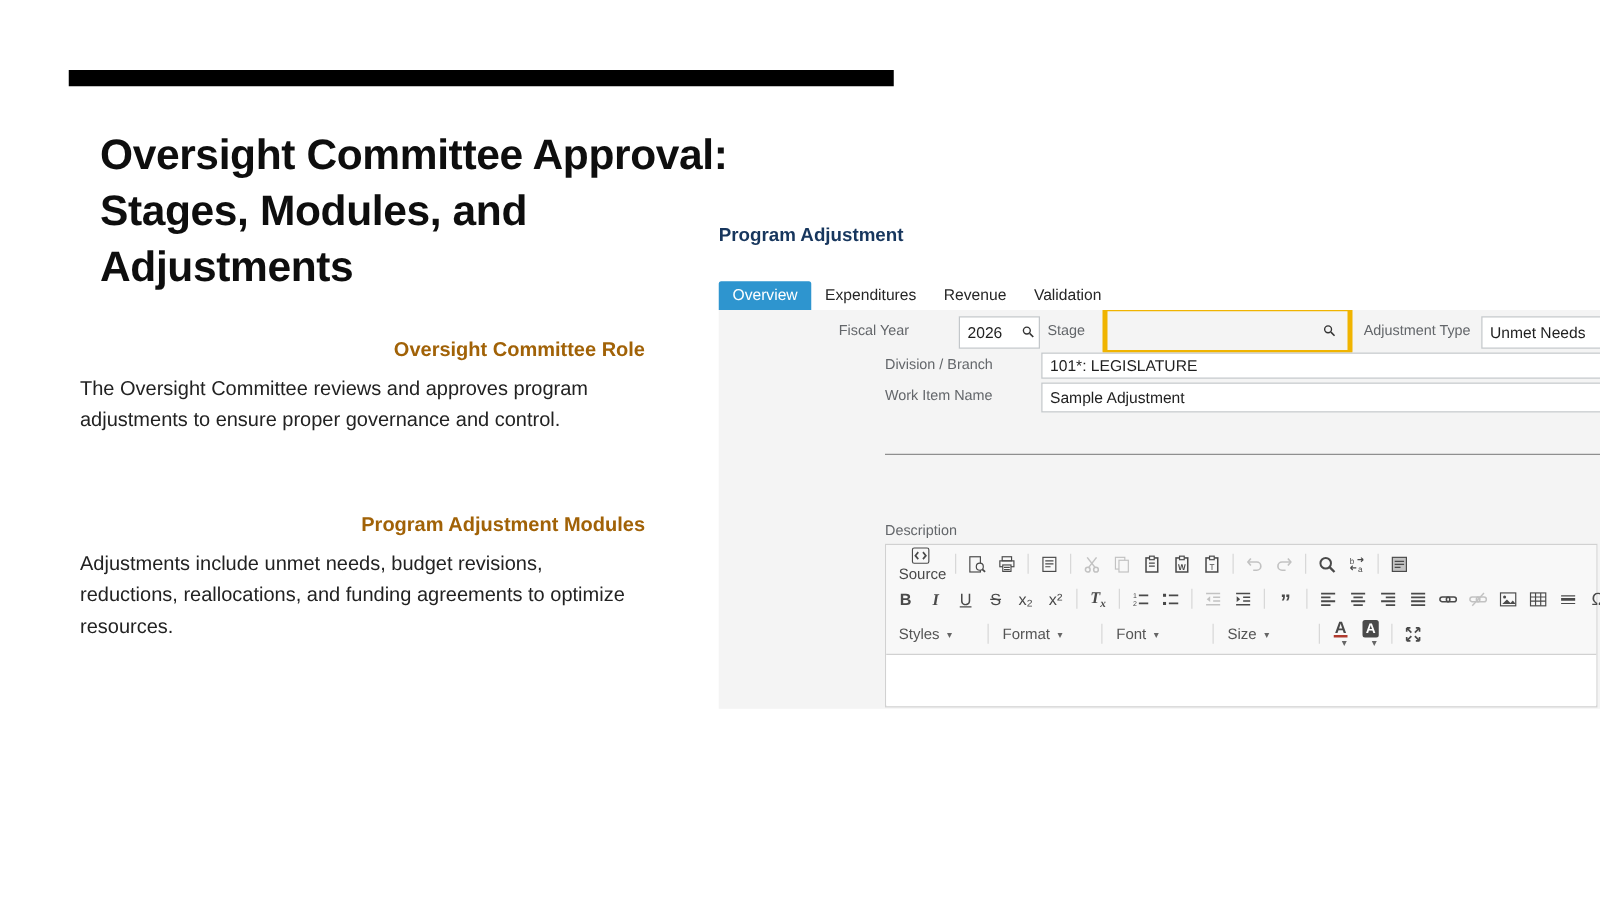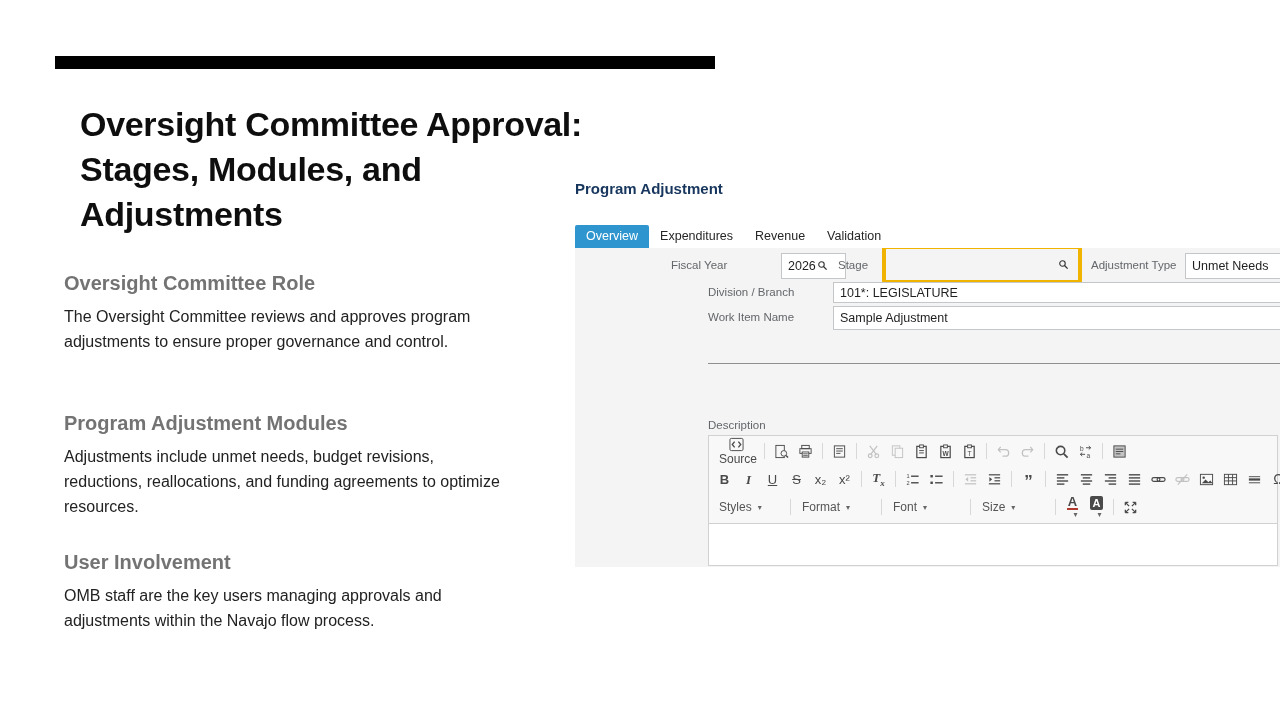--- a/index.html
+++ b/index.html
@@ -3,21 +3,21 @@
 <meta charset="utf-8">
 <style>
   html,body{margin:0;padding:0;background:#888;}
   #slide{position:relative;width:1280px;height:720px;background:#ffffff;overflow:hidden;
          font-family:"Liberation Sans", sans-serif;color:#1d1d1d;}
   
   #accent-bar{position:absolute;left:55px;top:56px;width:660px;height:13px;background:#000;}
   #slide-title{position:absolute;left:80px;top:102px;width:620px;font-size:34px;font-weight:700;
                line-height:45px;color:#0e0e0e;white-space:pre-line;letter-spacing:-0.3px;}
   .section{position:absolute;left:64px;width:452px;}
-  .section h3{margin:0 0 9px 0;font-size:20px;font-weight:700;color:#737373;}
+  .section h3{margin:0 0 9px 0;font-size:16px;font-weight:700;color:#a16207;text-align:right;}
   .section p{margin:0;font-size:16px;line-height:25px;color:#222;}
   #section-1{top:272px}
   #section-2{top:412px}
   #section-3{top:551px}
   
   #app-title{position:absolute;left:575px;top:180px;font-size:15px;font-weight:700;color:#17365D;}
   #tabbar{position:absolute;left:575px;top:225px;height:23px;display:flex;align-items:stretch;}
   .tab{font-size:12.5px;color:#262626;padding:4px 11px 3px 11px;cursor:default;}
   .tab.active{background:#2E95CF;color:#fff;border-radius:2px 2px 0 0;}
   #panel{position:absolute;left:575px;top:248px;width:705px;height:319px;background:#f4f4f4;overflow:hidden;}
@@ -68,37 +68,33 @@
 Adjustments</div>
 
   <div class="section" id="section-1">
     <h3>Oversight Committee Role</h3>
     <p>The Oversight Committee reviews and approves program adjustments to ensure proper governance and control.</p>
   </div>
   <div class="section" id="section-2">
     <h3>Program Adjustment Modules</h3>
     <p>Adjustments include unmet needs, budget revisions, reductions, reallocations, and funding agreements to optimize resources.</p>
   </div>
-  <div class="section" id="section-3">
-    <h3>User Involvement</h3>
-    <p>OMB staff are the key users managing approvals and adjustments within the Navajo flow process.</p>
-  </div>
 
   <div id="app-title">Program Adjustment</div>
   <div id="tabbar">
       <div class="tab active">Overview</div>
       <div class="tab">Expenditures</div>
       <div class="tab">Revenue</div>
       <div class="tab">Validation</div>
     </div>
 
   <div id="panel">
 
     <div class="flabel" style="left:96px;top:11px;width:93px;text-align:left;">Fiscal Year</div>
-    <input class="finput lookup" style="left: 192px; top: 5px; width: 65px; height: 26px; margin-left: 14px;" value="2026">
+    <input class="finput lookup" style="left: 192px; top: 5px; width: 65px; height: 26px;" value="2026">
     <span class="mag" style="left:242px;top:12px;">
         <svg viewBox="0 0 16 16">
           <circle cx="6.5" cy="6.5" r="4" stroke="currentColor" fill="none" stroke-width="1.6"></circle>
           <line x1="9.8" y1="9.8" x2="14" y2="14" stroke="currentColor" stroke-width="1.8"></line>
         </svg>
       </span>
 
     <div class="flabel" style="left:263px;top:11px;">Stage</div>
     <div id="hl-stage"></div>
     <span class="mag" style="left:483px;top:11px;">

